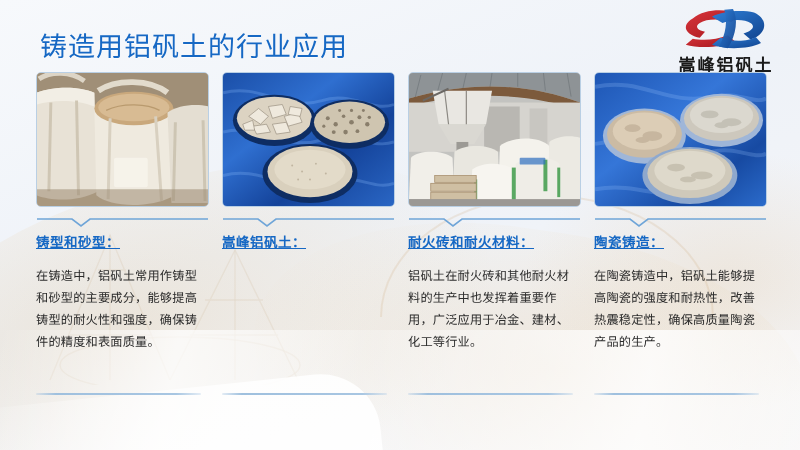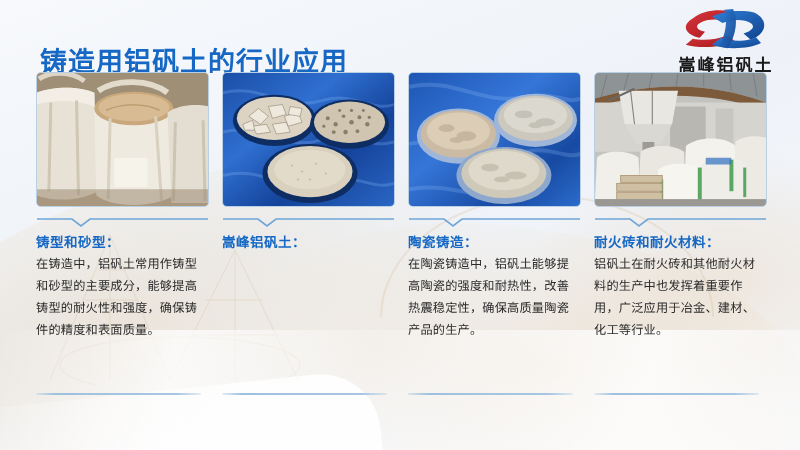--- a/index.html
+++ b/index.html
@@ -94,23 +94,23 @@
     height: 90px;
     border-radius: 40px 60px 0 0;
     background: linear-gradient(120deg, rgba(255,255,255,0.0) 0%, rgba(255,255,255,0.85) 60%, rgba(255,255,255,0.95) 100%);
     transform: rotate(-6deg);
   }
 
   
   .page-title {
     position: absolute;
     left: 40px;
-    top: 40px;
+    top: 25px;
     font-size: 27px;
-    font-weight: bold;
+    font-weight: normal;
     letter-spacing: 1px;
     color: #1668c4;
     white-space: nowrap;
     text-shadow: 0 1px 0 rgba(255,255,255,0.6);
   }
 
   .brand {
     position: absolute;
     right: 20px;
     top: 8px;
@@ -165,24 +165,25 @@
     display: block;
   }
 
   .card-heading {
     margin-top: 3px;
     font-size: 13.5px;
     font-weight: bold;
     color: #1668c4;
     letter-spacing: 0.5px;
     white-space: nowrap;
+    text-decoration: underline;
   }
 
   .card-body {
-    margin-top: 2px;
+    margin-top: 14px;
     font-size: 12.2px;
     line-height: 22px;
     color: #2b2b2b;
     letter-spacing: 0.2px;
     width: 170px;
   }
 
   .card-rule {
     position: absolute;
     top: 321px;
@@ -347,20 +348,86 @@
         <path d="M1 3 H36 L45 10 L54 3 H172" fill="none" stroke="#6fa5d8" stroke-width="1.6" stroke-linejoin="miter"></path>
       </svg>
 
       <div class="card-heading">嵩峰铝矾土：</div>
       <div class="card-rule"></div>
     </div>
 
     <div class="card">
       <div class="card-photo">
         <svg viewBox="0 0 173 135" preserveAspectRatio="none">
+          <rect width="173" height="135" fill="#c3c3c0"></rect>
+
+          <path d="M0 0 L173 0 L173 30 C120 10 60 8 0 26 Z" fill="#8e9396"></path>
+          <g stroke="#70767a" stroke-width="1" opacity="0.7">
+            <path d="M12 2 L6 26"></path>
+              <path d="M34 0 L28 22"></path>
+              <path d="M58 0 L54 18"></path>
+            <path d="M84 0 L82 14"></path>
+              <path d="M110 0 L110 14"></path>
+              <path d="M136 0 L138 18"></path>
+            <path d="M160 0 L164 24"></path>
+          </g>
+          <path d="M0 26 C60 8 120 10 173 30 L173 38 C120 20 60 18 0 34 Z" fill="#7c5a3c"></path>
+
+          <rect y="30" width="173" height="50" fill="#d6d4cf"></rect>
+          <rect x="76" y="34" width="36" height="46" fill="#b9b7b2"></rect>
+          <rect x="122" y="36" width="18" height="44" fill="#c8c6c1"></rect>
+
+          <path d="M24 18 L84 18 L78 52 L30 52 Z" fill="#e9e7e2"></path>
+          <path d="M30 52 L78 52 L66 72 L42 72 Z" fill="#dad8d2"></path>
+          <rect x="48" y="70" width="12" height="12" fill="#9c9a95"></rect>
+          <g stroke="#8b8882" stroke-width="1.2" fill="none">
+            <path d="M36 18 L40 52"></path>
+              <path d="M58 18 L58 52"></path>
+          </g>
+          <path d="M14 28 L40 16" stroke="#6b6864" stroke-width="2"></path>
+
+          <g>
+            <path d="M2 86 C10 78 34 78 44 86 L46 128 L0 128 Z" fill="#f1efe9"></path>
+            <path d="M46 80 C56 72 80 72 90 80 L92 130 L44 130 Z" fill="#e9e7e0"></path>
+            <path d="M92 74 C104 64 132 64 142 74 L144 132 L90 132 Z" fill="#f4f2ec"></path>
+            <path d="M142 70 C152 62 176 62 182 72 L182 132 L140 132 Z" fill="#eceae3"></path>
+            <path d="M64 98 C74 90 96 90 106 98 L108 133 L62 133 Z" fill="#f7f5f0"></path>
+            <path d="M108 92 C120 84 144 84 152 92 L154 134 L106 134 Z" fill="#efede7"></path>
+          </g>
+          <g fill="#3f9b4a" opacity="0.85">
+            <rect x="104" y="96" width="4" height="34"></rect>
+            <rect x="136" y="88" width="4" height="32"></rect>
+            <rect x="66" y="108" width="3" height="24"></rect>
+            <rect x="150" y="96" width="3" height="30"></rect>
+          </g>
+          <g fill="#2f6fc0" opacity="0.7">
+            <rect x="112" y="86" width="26" height="7" rx="1"></rect>
+          </g>
+
+          <g fill="#cfbfa3" stroke="#a8906f" stroke-width="0.8">
+            <rect x="22" y="112" width="46" height="8"></rect>
+            <rect x="22" y="121" width="46" height="8"></rect>
+            <rect x="26" y="104" width="42" height="7"></rect>
+          </g>
+          <rect y="128" width="173" height="7" fill="#9b9894"></rect>
+        </svg>
+      </div>
+
+      <svg class="divider" viewBox="0 0 173 12" preserveAspectRatio="none">
+        <path d="M1 3 H36 L45 10 L54 3 H172" fill="none" stroke="#6fa5d8" stroke-width="1.6" stroke-linejoin="miter"></path>
+      </svg>
+
+      <div class="card-heading">耐火砖和耐火材料：</div>
+      <div class="card-body">铝矾土在耐火砖和其他耐火材料的生产中也发挥着重要作用，广泛应用于冶金、建材、化工等行业。</div>
+      <div class="card-rule"></div>
+    </div>
+
+    <div class="card">
+      <div class="card-photo">
+        <svg viewBox="0 0 173 135" preserveAspectRatio="none">
           <defs>
             <linearGradient id="blueCloth2" x1="0" y1="0" x2="1" y2="1">
               <stop offset="0%" stop-color="#1e56b4"></stop>
               <stop offset="40%" stop-color="#3576d8"></stop>
               <stop offset="75%" stop-color="#174aa2"></stop>
               <stop offset="100%" stop-color="#2b6bcb"></stop>
             </linearGradient>
           </defs>
           <rect width="173" height="135" fill="url(#blueCloth2)"></rect>
           <g opacity="0.22" stroke="#9ecaff" stroke-width="4" fill="none">
@@ -400,80 +467,14 @@
 
       <svg class="divider" viewBox="0 0 173 12" preserveAspectRatio="none">
         <path d="M1 3 H36 L45 10 L54 3 H172" fill="none" stroke="#6fa5d8" stroke-width="1.6" stroke-linejoin="miter"></path>
       </svg>
 
       <div class="card-heading">陶瓷铸造：</div>
       <div class="card-body">在陶瓷铸造中，铝矾土能够提高陶瓷的强度和耐热性，改善热震稳定性，确保高质量陶瓷产品的生产。</div>
       <div class="card-rule"></div>
     </div>
 
-    <div class="card">
-      <div class="card-photo">
-        <svg viewBox="0 0 173 135" preserveAspectRatio="none">
-          <rect width="173" height="135" fill="#c3c3c0"></rect>
-
-          <path d="M0 0 L173 0 L173 30 C120 10 60 8 0 26 Z" fill="#8e9396"></path>
-          <g stroke="#70767a" stroke-width="1" opacity="0.7">
-            <path d="M12 2 L6 26"></path>
-              <path d="M34 0 L28 22"></path>
-              <path d="M58 0 L54 18"></path>
-            <path d="M84 0 L82 14"></path>
-              <path d="M110 0 L110 14"></path>
-              <path d="M136 0 L138 18"></path>
-            <path d="M160 0 L164 24"></path>
-          </g>
-          <path d="M0 26 C60 8 120 10 173 30 L173 38 C120 20 60 18 0 34 Z" fill="#7c5a3c"></path>
-
-          <rect y="30" width="173" height="50" fill="#d6d4cf"></rect>
-          <rect x="76" y="34" width="36" height="46" fill="#b9b7b2"></rect>
-          <rect x="122" y="36" width="18" height="44" fill="#c8c6c1"></rect>
-
-          <path d="M24 18 L84 18 L78 52 L30 52 Z" fill="#e9e7e2"></path>
-          <path d="M30 52 L78 52 L66 72 L42 72 Z" fill="#dad8d2"></path>
-          <rect x="48" y="70" width="12" height="12" fill="#9c9a95"></rect>
-          <g stroke="#8b8882" stroke-width="1.2" fill="none">
-            <path d="M36 18 L40 52"></path>
-              <path d="M58 18 L58 52"></path>
-          </g>
-          <path d="M14 28 L40 16" stroke="#6b6864" stroke-width="2"></path>
-
-          <g>
-            <path d="M2 86 C10 78 34 78 44 86 L46 128 L0 128 Z" fill="#f1efe9"></path>
-            <path d="M46 80 C56 72 80 72 90 80 L92 130 L44 130 Z" fill="#e9e7e0"></path>
-            <path d="M92 74 C104 64 132 64 142 74 L144 132 L90 132 Z" fill="#f4f2ec"></path>
-            <path d="M142 70 C152 62 176 62 182 72 L182 132 L140 132 Z" fill="#eceae3"></path>
-            <path d="M64 98 C74 90 96 90 106 98 L108 133 L62 133 Z" fill="#f7f5f0"></path>
-            <path d="M108 92 C120 84 144 84 152 92 L154 134 L106 134 Z" fill="#efede7"></path>
-          </g>
-          <g fill="#3f9b4a" opacity="0.85">
-            <rect x="104" y="96" width="4" height="34"></rect>
-            <rect x="136" y="88" width="4" height="32"></rect>
-            <rect x="66" y="108" width="3" height="24"></rect>
-            <rect x="150" y="96" width="3" height="30"></rect>
-          </g>
-          <g fill="#2f6fc0" opacity="0.7">
-            <rect x="112" y="86" width="26" height="7" rx="1"></rect>
-          </g>
-
-          <g fill="#cfbfa3" stroke="#a8906f" stroke-width="0.8">
-            <rect x="22" y="112" width="46" height="8"></rect>
-            <rect x="22" y="121" width="46" height="8"></rect>
-            <rect x="26" y="104" width="42" height="7"></rect>
-          </g>
-          <rect y="128" width="173" height="7" fill="#9b9894"></rect>
-        </svg>
-      </div>
-
-      <svg class="divider" viewBox="0 0 173 12" preserveAspectRatio="none">
-        <path d="M1 3 H36 L45 10 L54 3 H172" fill="none" stroke="#6fa5d8" stroke-width="1.6" stroke-linejoin="miter"></path>
-      </svg>
-
-      <div class="card-heading">耐火砖和耐火材料：</div>
-      <div class="card-body">铝矾土在耐火砖和其他耐火材料的生产中也发挥着重要作用，广泛应用于冶金、建材、化工等行业。</div>
-      <div class="card-rule"></div>
-    </div>
-
   </div>
 </div>
 
 </body></html>

